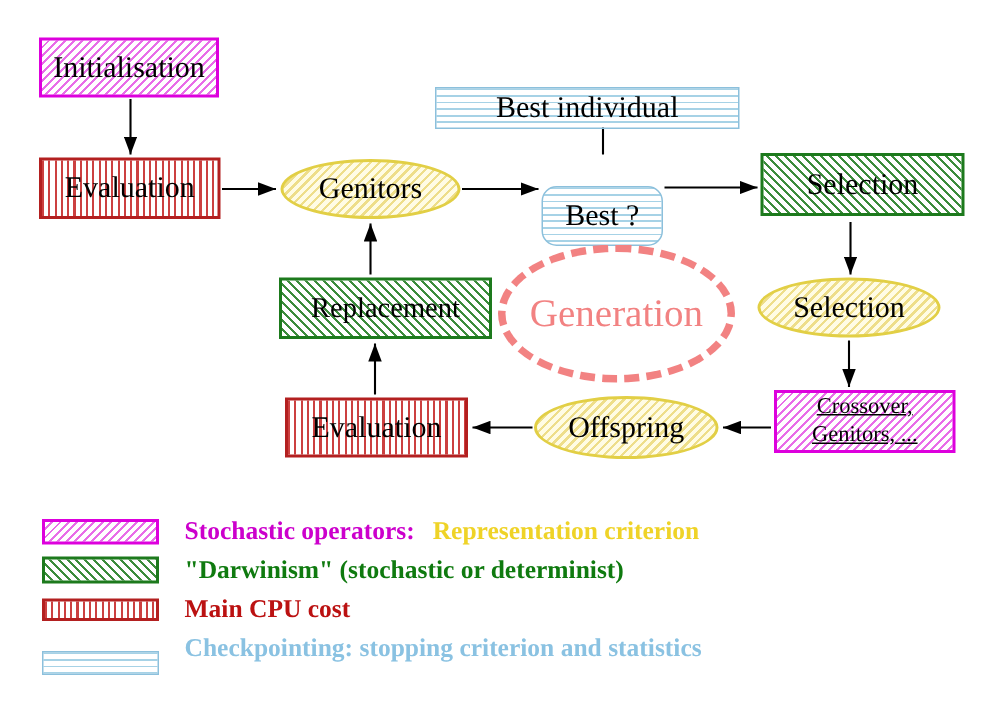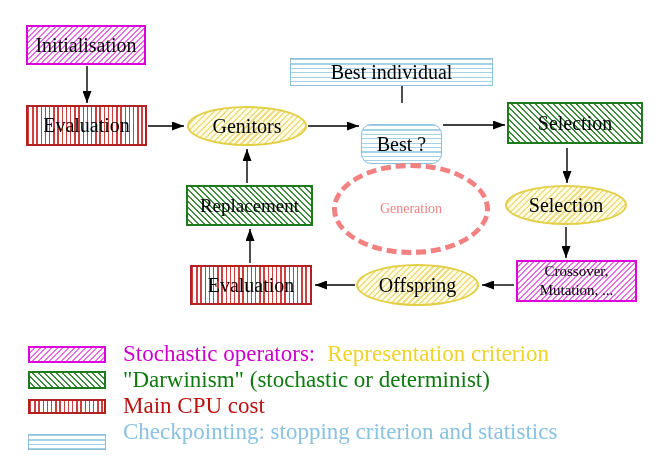--- a/index.html
+++ b/index.html
@@ -30,28 +30,28 @@
     margin-top:19px;
   }
   .ellipse-yellow{
     border:2px solid var(--yellow_border);border-radius:50%;
     background:repeating-linear-gradient(135deg,var(--yellow_fill) 0 2.6px,var(--yellow_stripe) 2.6px 4.2px);
   }
   .rounded{border-radius:10px;}
   .dashed-ellipse{
     position:absolute;border:5px dashed var(--salmon);border-radius:50%;
     display:flex;align-items:center;justify-content:center;
-    color:var(--salmon);font-size:14px;box-sizing:border-box;
+    color:var(--salmon);font-size:26px;box-sizing:border-box;
   }
   .two-line{font-size:15px;line-height:1.25;white-space:nowrap;flex-direction:column;}
   .arrows{position:absolute;left:0;top:0;width:662px;height:471px;pointer-events:none;}
   
   .legend-row{position:absolute;left:28px;display:flex;align-items:center;height:20px;}
   .swatch{width:78px;box-sizing:border-box;flex:0 0 78px;margin-right:17px;}
-  .legend-text{font-size:23px;font-weight:normal;white-space:nowrap;}
+  .legend-text{font-size:17px;font-weight:bold;white-space:nowrap;}
   .lt-magenta{color:var(--magenta_text);}
   .lt-gold{color:var(--gold_text);margin-left:12px;}
   .lt-green{color:var(--green_text);}
   .lt-red{color:var(--red_text);}
   .lt-cyan{color:var(--cyan_text);}
 </style>
 </head>
 <body>
 
 <div class="canvas">
@@ -82,33 +82,33 @@
   <div class="node stripe-red" style="left:26px;top:105px;width:121px;height:41px;">Evaluation</div>
 
   <div class="node ellipse-yellow" style="left:187px;top:106px;width:120px;height:40px;">Genitors</div>
 
   <div class="node stripe-cyan" style="left:290px;top:39px;width:203px;height:28px;">Best individual</div>
 
   <div class="node stripe-cyan rounded" style="left:361px;top:105px;width:81px;height:40px;">Best ?</div>
 
   <div class="node hatch-green" style="left:507px;top:102px;width:136px;height:42px;">Selection</div>
 
-  <div class="node hatch-green" style="left:186px;top:185px;width:127px;height:41px;font-size:19px;">Replacement</div>
+  <div class="node hatch-green" style="left:186px;top:185px;width:142px;height:41px;font-size:19px;">Replacement</div>
 
   <div class="dashed-ellipse" style="left:332px;top:163px;width:158px;height:92px;">Generation</div>
 
   <div class="node ellipse-yellow" style="left:505px;top:185px;width:122px;height:40px;">Selection</div>
 
   <div class="node stripe-red" style="left:190px;top:265px;width:122px;height:40px;">Evaluation</div>
 
   <div class="node ellipse-yellow" style="left:356px;top:264px;width:123px;height:42px;">Offspring</div>
 
-  <div class="node hatch-magenta two-line" style="left:516px;top:260px;width:121px;height:42px;">
+  <div class="node hatch-magenta two-line" style="left:516px;top:260px;width:121px;height:42px;text-decoration:underline;">
     <span>Crossover,</span>
-    <span>Mutation, ...</span>
+    <span>Genitors, ...</span>
   </div>
 
   <div class="legend-row" style="top:344px;">
     <div class="swatch hatch-magenta" style="height:17px;"></div>
     <span class="legend-text lt-magenta">Stochastic operators:</span>
     <span class="legend-text lt-gold">Representation criterion</span>
   </div>
 
   <div class="legend-row" style="top:370px;">
     <div class="swatch hatch-green" style="height:18px;"></div>

